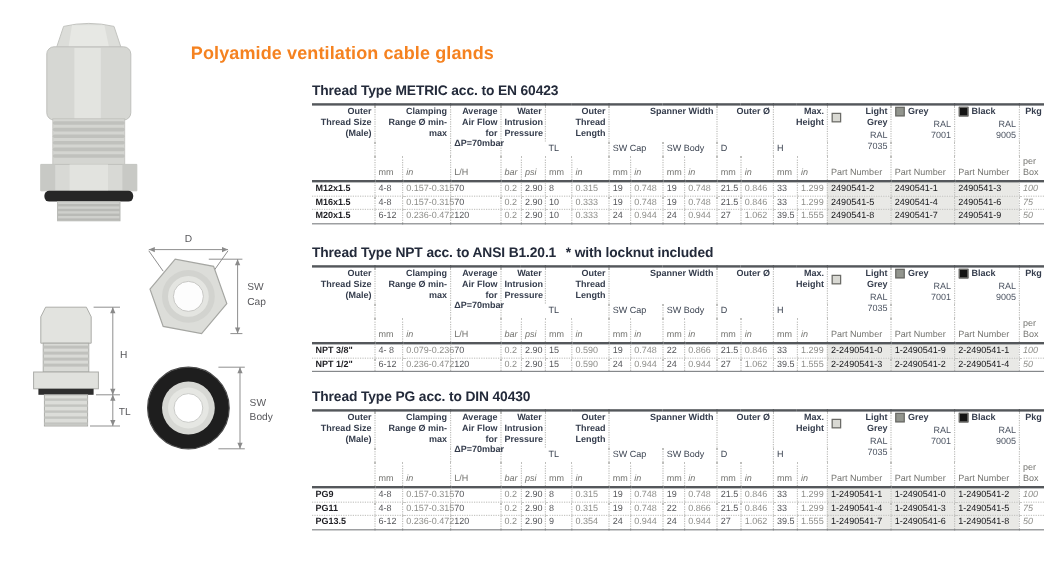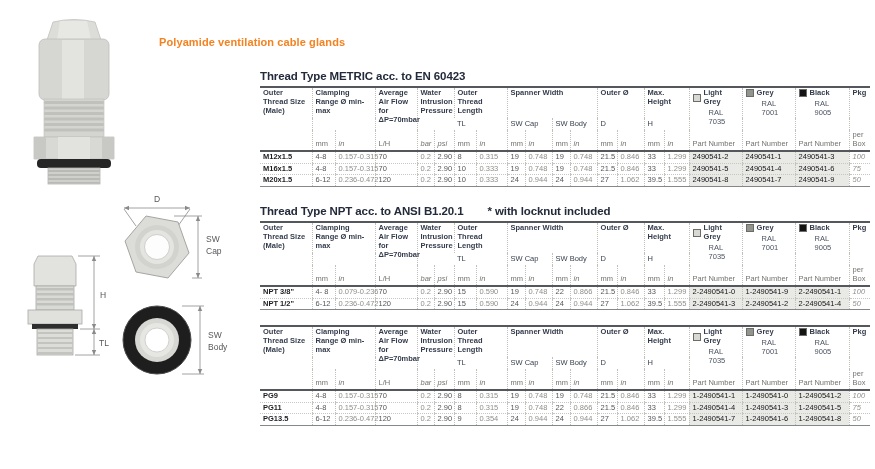--- a/index.html
+++ b/index.html
@@ -1,33 +1,33 @@
 <!DOCTYPE html>
 <html><head>
 <meta charset="utf-8">
 <style>
   * { margin:0; padding:0; box-sizing:border-box; }
   html,body { width:875px; height:469px; background:#ffffff; overflow:hidden;
     font-family:"Liberation Sans", sans-serif; position:relative; }
   .abs { position:absolute; }
 
-  .page-heading { position:absolute; left:159px; top:36px; font-size:11px; font-weight:bold;
+  .page-heading { position:absolute; left:159px; top:36px; font-size:15px; font-weight:bold;
     color:#f58220; letter-spacing:0.1px; }
 
   .tbl-section { position:absolute; left:260px; width:612px; }
   .tbl-title { font-size:11.5px; font-weight:bold; color:#232a3a; letter-spacing:-0.1px; margin-bottom:4px; white-space:nowrap; }
-  .tbl-note { margin-left:24px; }
+  .tbl-note { margin-left:8px; }
 
   table.spec { border-collapse:collapse; table-layout:fixed; width:610px;
     border-top:2px solid #54575b; border-bottom:1px solid #85888b; background:#fff; }
   .spec th, .spec td { font-size:7.5px; line-height:1.18; text-align:left;
     padding:1px 2px 1px 3px; border-left:1px dotted #bfbfbc; vertical-align:top; }
   .spec th:first-child, .spec td:first-child { border-left:none; }
 
-  thead .h-main th { color:#343c4c; font-weight:bold; height:31px; }
+  thead .h-main th { color:#343c4c; font-weight:bold; height:31px;text-align:right; }
   thead .h-sub th  { color:#3a4250; font-weight:normal; height:12px; vertical-align:bottom; }
   thead .h-units th{ color:#73736f; font-weight:normal; height:12px; vertical-align:bottom;
     border-bottom:2px solid #54575b; white-space:normal; }
   .u-in { font-style:italic; color:#8e8e8a; }
 
   .th-color .swatch-line { display:flex; align-items:center; gap:3px; }
   .swatch { width:8px; height:8px; border:1px solid #6b6b68; display:inline-block; flex:none; }
   .ral { display:block; font-weight:normal; color:#4c5462; margin-top:2px;padding-left:16px; }
 
   tbody td { color:#55565a; border-bottom:1px dotted #c6c6c3; white-space:nowrap;
@@ -448,20 +448,21 @@
           <td class="c-pn">2-2490541-3</td>
           <td class="c-pn">2-2490541-2</td>
           <td class="c-pn">2-2490541-4</td>
           <td class="c-pkg">50</td>
         </tr>
       </tbody>
   </table>
 </div>
 
 <div class="tbl-section" style="top:325px;">
+  <div class="tbl-title"><span>Thread Type PG acc. to DIN 40430</span><span class="tbl-note"></span></div>
   <table class="spec">
     <colgroup>
         <col style="width: 52px;">
         <col style="width: 23px;">
         <col style="width: 40px;">
         <col style="width: 42px;">
         <col style="width: 17px;">
         <col style="width: 20px;">
         <col style="width: 22px;">
         <col style="width: 31px;">

